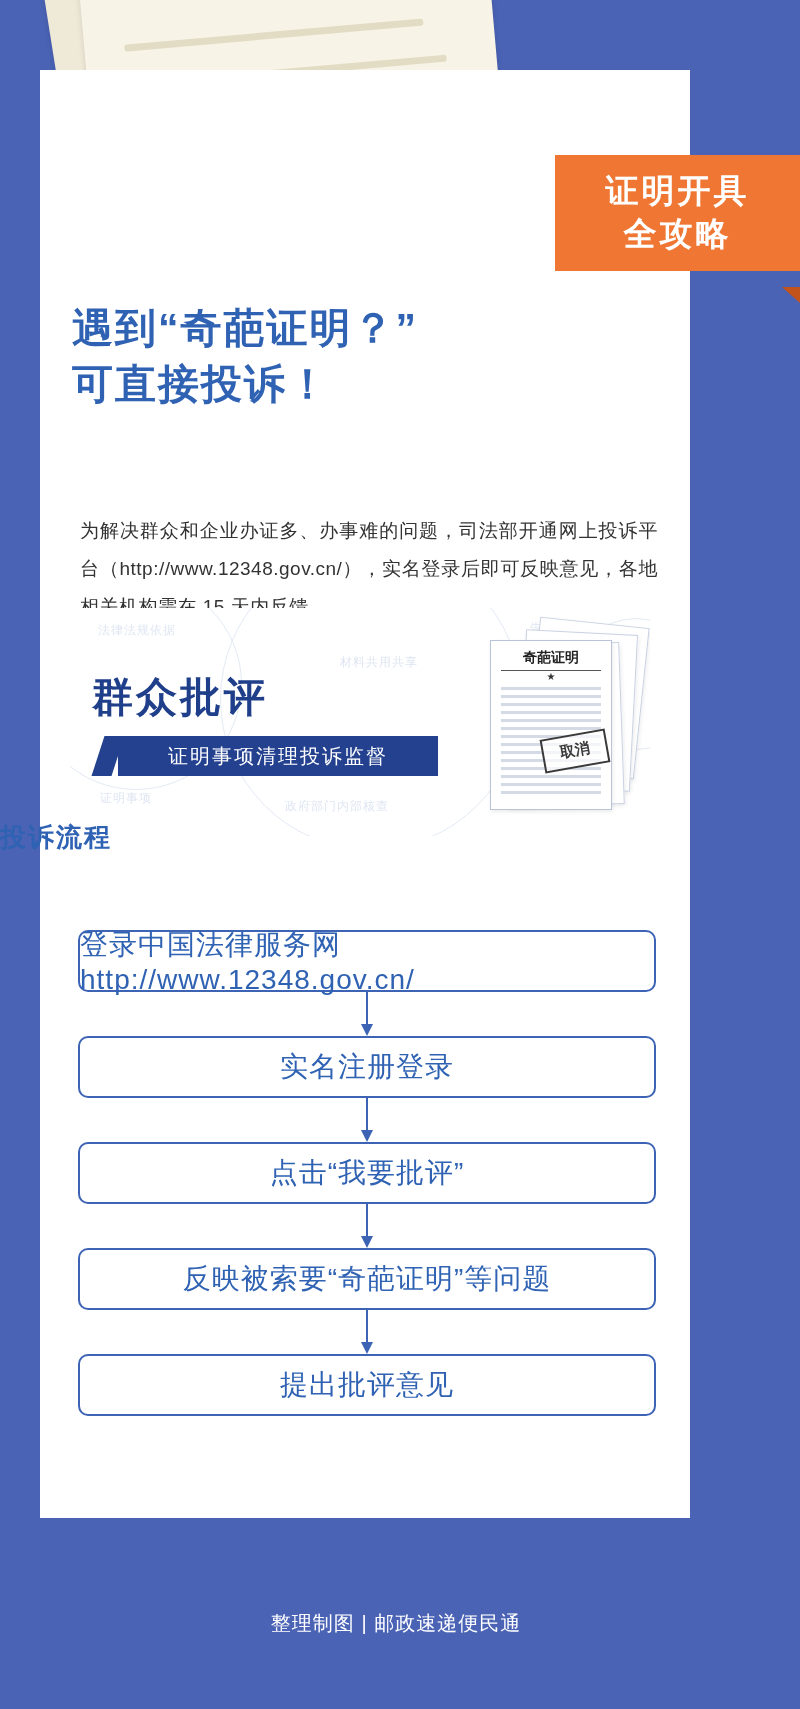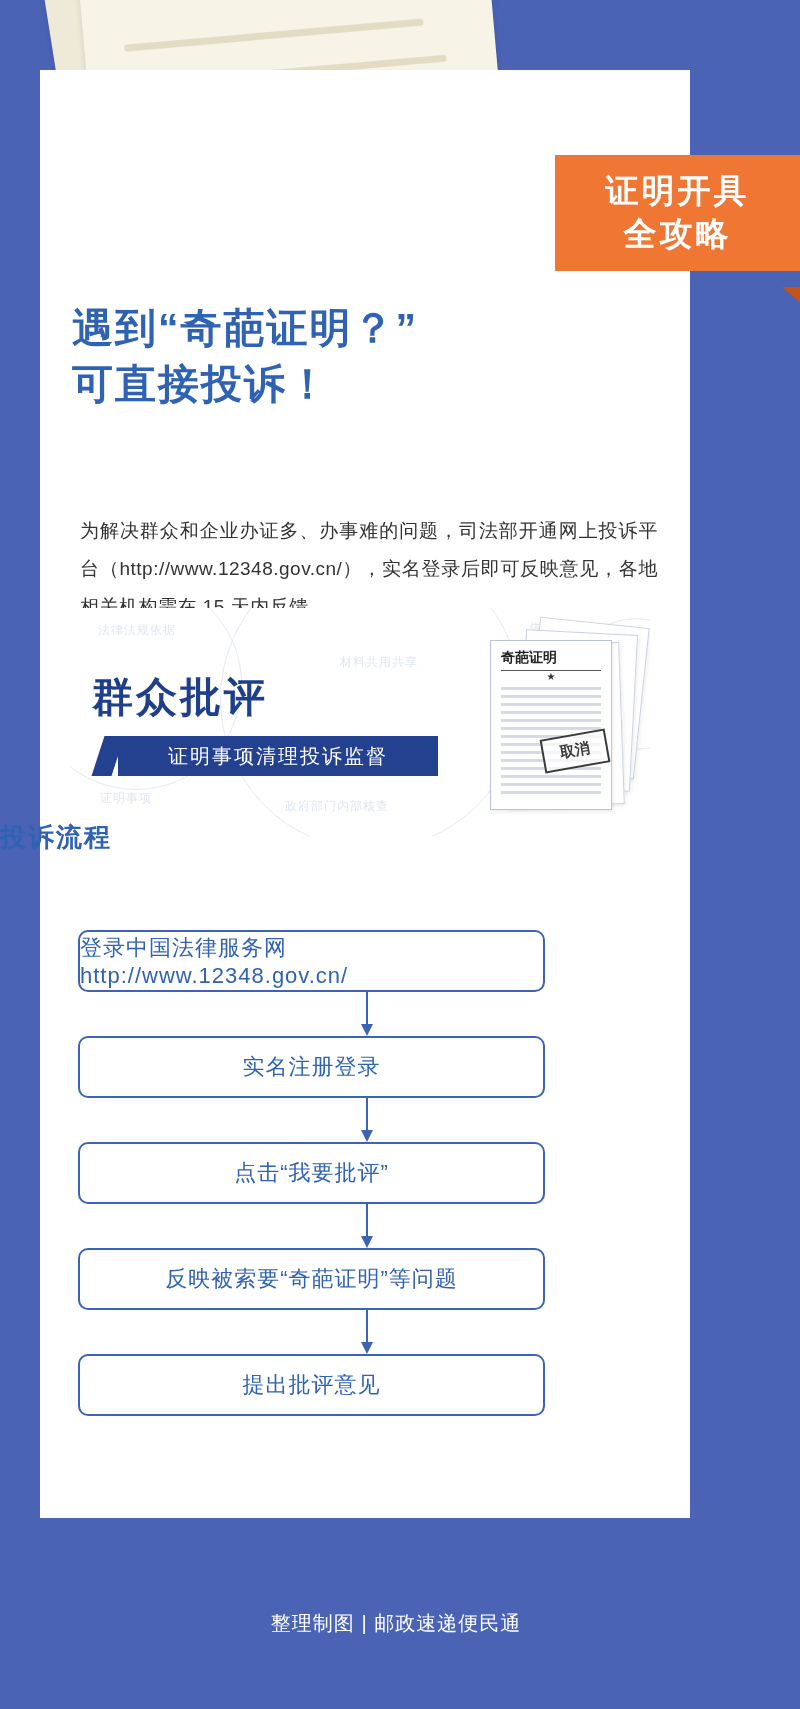--- a/index.html
+++ b/index.html
@@ -255,21 +255,21 @@
   .doc1 { left: 46px; top: 0px;  width: 108px; height: 150px; transform: rotate(6deg); }
   .doc2 { left: 36px; top: 10px; width: 110px; height: 155px; transform: rotate(3deg); }
   .doc3 { left: 18px; top: 22px; width: 116px; height: 160px; transform: rotate(-2deg); }
   .doc-front {
     left: 4px; top: 18px; width: 120px; height: 168px;
     background: #ffffff; border: 1px solid #b9c4d8;
   }
   .doc-head {
     position: absolute;
     left: 10px; top: 8px; right: 10px;
-    text-align: left;
+    text-align: center;
     color: #222222;
     font-size: 14px;
     font-weight: bold;
     border-bottom: 1px solid #555;
     padding-bottom: 3px;
   }
   .doc-star {
     position: absolute;
     left: 0; right: 0; top: 30px;
     text-align: center;
@@ -312,27 +312,27 @@
     font-weight: bold;
     letter-spacing: 2px;
   }
   .flow {
     position: absolute;
     left: 78px;
     top: 930px;
     width: 578px;
   }
   .flow-box {
-    width: 467px;
+    width: 578px;
     height: 62px;
     box-sizing: border-box;
     border: 2px solid #3d63b5;
     border-radius: 10px;
     color: #2f62b3;
-    font-size: 22px;
+    font-size: 28px;
     letter-spacing: 1px;
     display: flex;
     align-items: center;
     justify-content: center;
     background: #ffffff;
   }
   .flow-arrow {
     width: 578px;
     height: 44px;
     display: flex;

